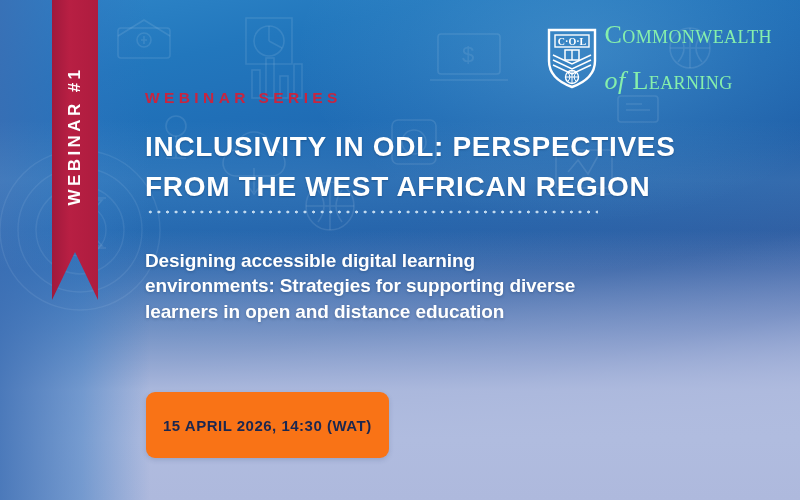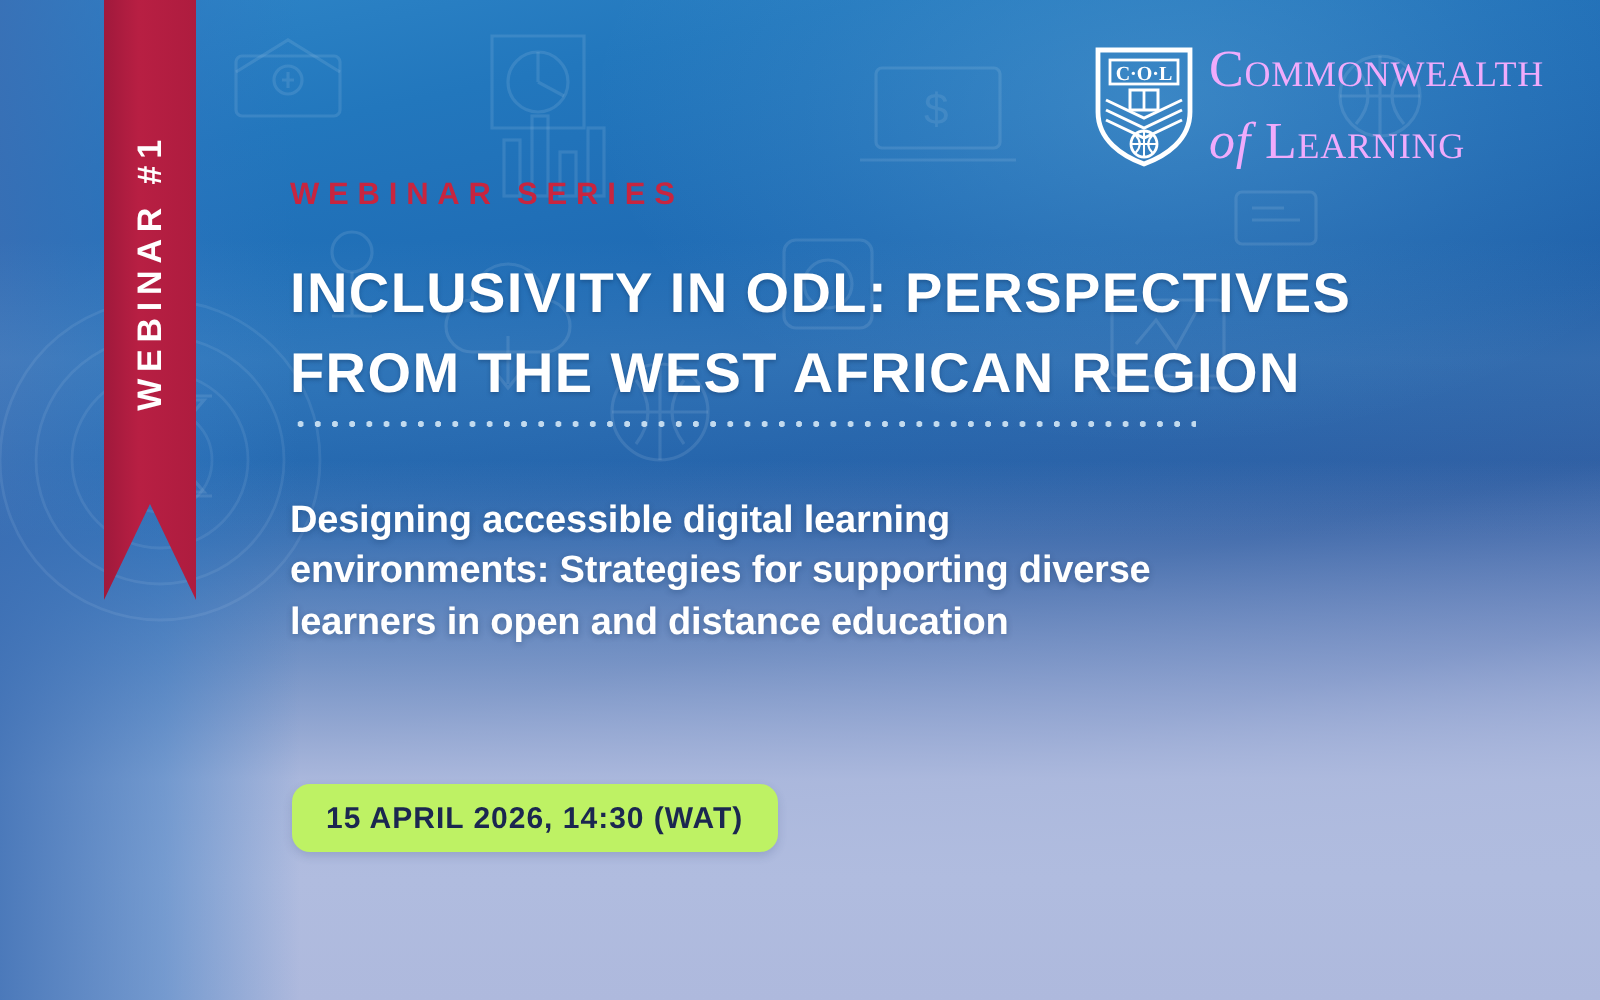--- a/index.html
+++ b/index.html
@@ -111,32 +111,32 @@
     right: 28px; top: 22px;
     display: flex;
     align-items: center;
     gap: 6px;
   }
   .logo-shield { width: 54px; height: 62px; display: block; }
   .logo-words {
     display: flex;
     flex-direction: column;
     line-height: 1.0;
-    color: #f0abfc;
+    color: #86efac;
     font-family: "Liberation Serif", serif;
   }
   .logo-line1 {
     font-size: 26px;
     letter-spacing: 0.4px;
     font-variant: small-caps;
   }
   .logo-line2 {
     font-size: 26px;
     letter-spacing: 0.4px;
-    margin-top: 10px;
+    margin-top: 20px;
     font-variant: small-caps;
   }
   .logo-of { font-style: italic; font-variant: normal; }
 
   
   .content {
     position: absolute;
     left: 145px; top: 0;
     width: 640px; height: 500px;
   }
@@ -177,22 +177,22 @@
     line-height: 1.33;
     letter-spacing: -0.1px;
     text-shadow: 0 1px 3px rgba(10,40,80,0.30);
   }
   .date-pill {
     position: absolute;
     top: 392px; left: 1px;
     display: inline-flex;
     align-items: center;
     height: 34px;
-    padding: 0 17px;
-    background: #bef264;
+    padding: 16px 17px;
+    background: #f97316;
     border-radius: 9px;
     color: #1b2750;
     font-size: 15px;
     font-weight: bold;
     letter-spacing: 0.5px;
     box-shadow: 0 2px 5px rgba(40,60,110,0.18);
   }
 </style>
 </head>
 <body>

